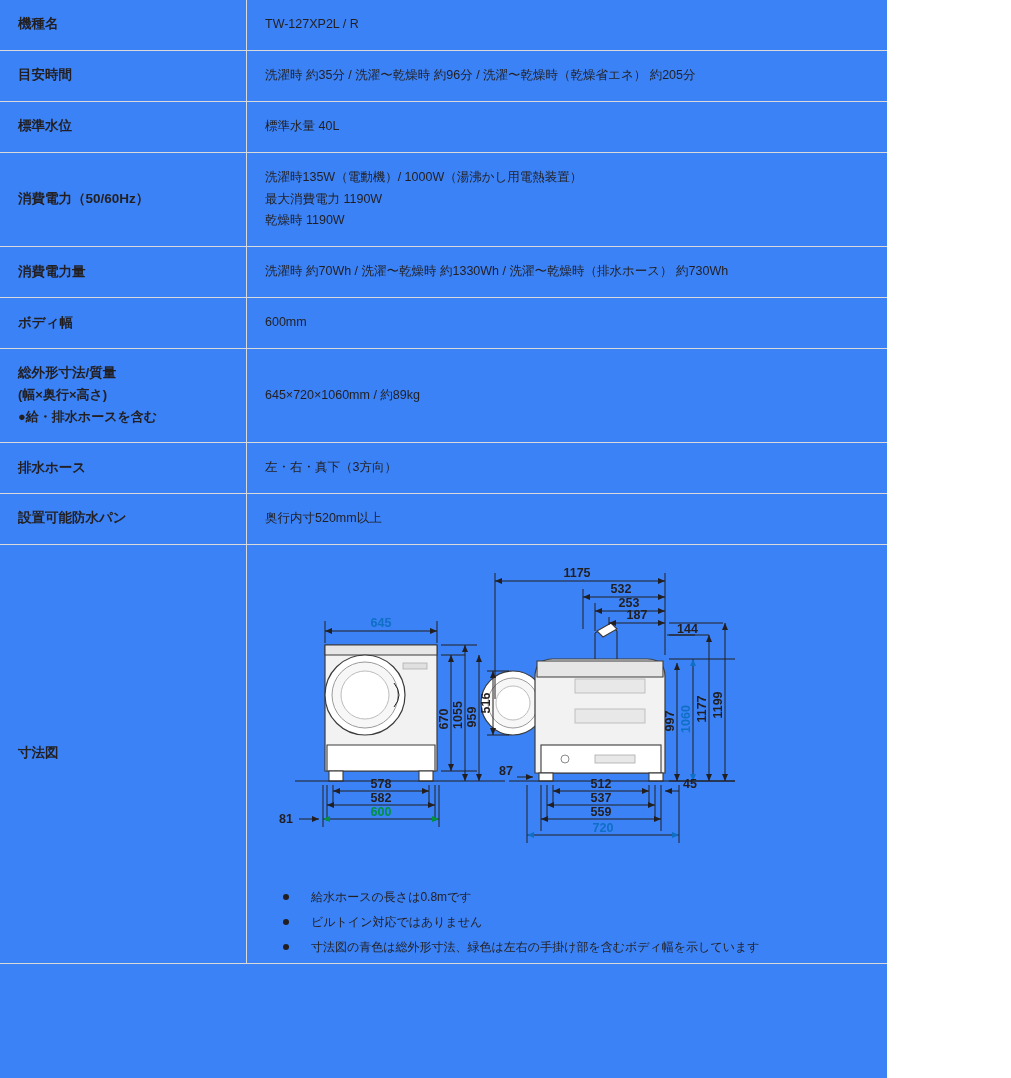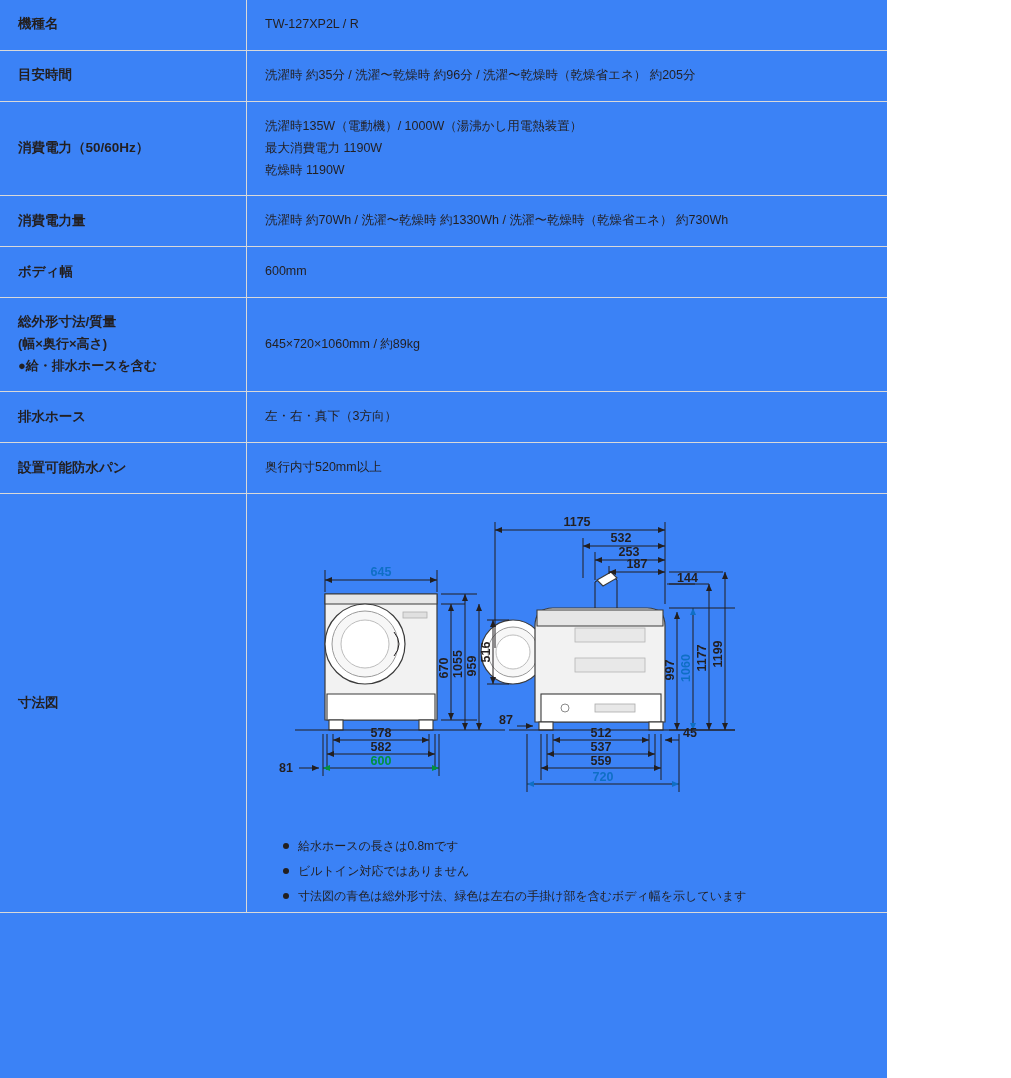--- a/index.html
+++ b/index.html
@@ -66,21 +66,21 @@
     display: block;
   }
   .notes {
     padding: 6px 0 18px 18px;
     font-size: 12px;
     line-height: 2.1;
   }
   .note-item {
     display: flex;
     align-items: flex-start;
-    gap: 9px;
+    gap: 22px;
   }
   .bullet {
     display: inline-block;
     width: 6px;
     height: 6px;
     border-radius: 50%;
     background: #231f20;
     margin-top: 9px;
     flex: none;
   }
@@ -106,31 +106,37 @@
           <div>TW-127XP2L / R</div>
         </td>
       </tr>
       <tr>
         <th><span>目安時間</span></th>
         <td>
           <div>洗濯時 約35分 / 洗濯〜乾燥時 約96分 / 洗濯〜乾燥時（乾燥省エネ） 約205分</div>
         </td>
       </tr>
       <tr>
+        <th><span>標準水位</span></th>
+        <td>
+          <div>標準水量 40L</div>
+        </td>
+      </tr>
+      <tr>
         <th><span>消費電力（50/60Hz）</span></th>
         <td>
           <div>洗濯時135W（電動機）/ 1000W（湯沸かし用電熱装置）</div>
           <div>最大消費電力 1190W</div>
           <div>乾燥時 1190W</div>
         </td>
       </tr>
       <tr>
         <th><span>消費電力量</span></th>
         <td>
-          <div>洗濯時 約70Wh / 洗濯〜乾燥時 約1330Wh / 洗濯〜乾燥時（乾燥省エネ） 約730Wh</div>
+          <div>洗濯時 約70Wh / 洗濯〜乾燥時 約1330Wh / 洗濯〜乾燥時（排水ホース） 約730Wh</div>
         </td>
       </tr>
       <tr>
         <th><span>ボディ幅</span></th>
         <td>
           <div>600mm</div>
         </td>
       </tr>
       <tr>
         <th>

